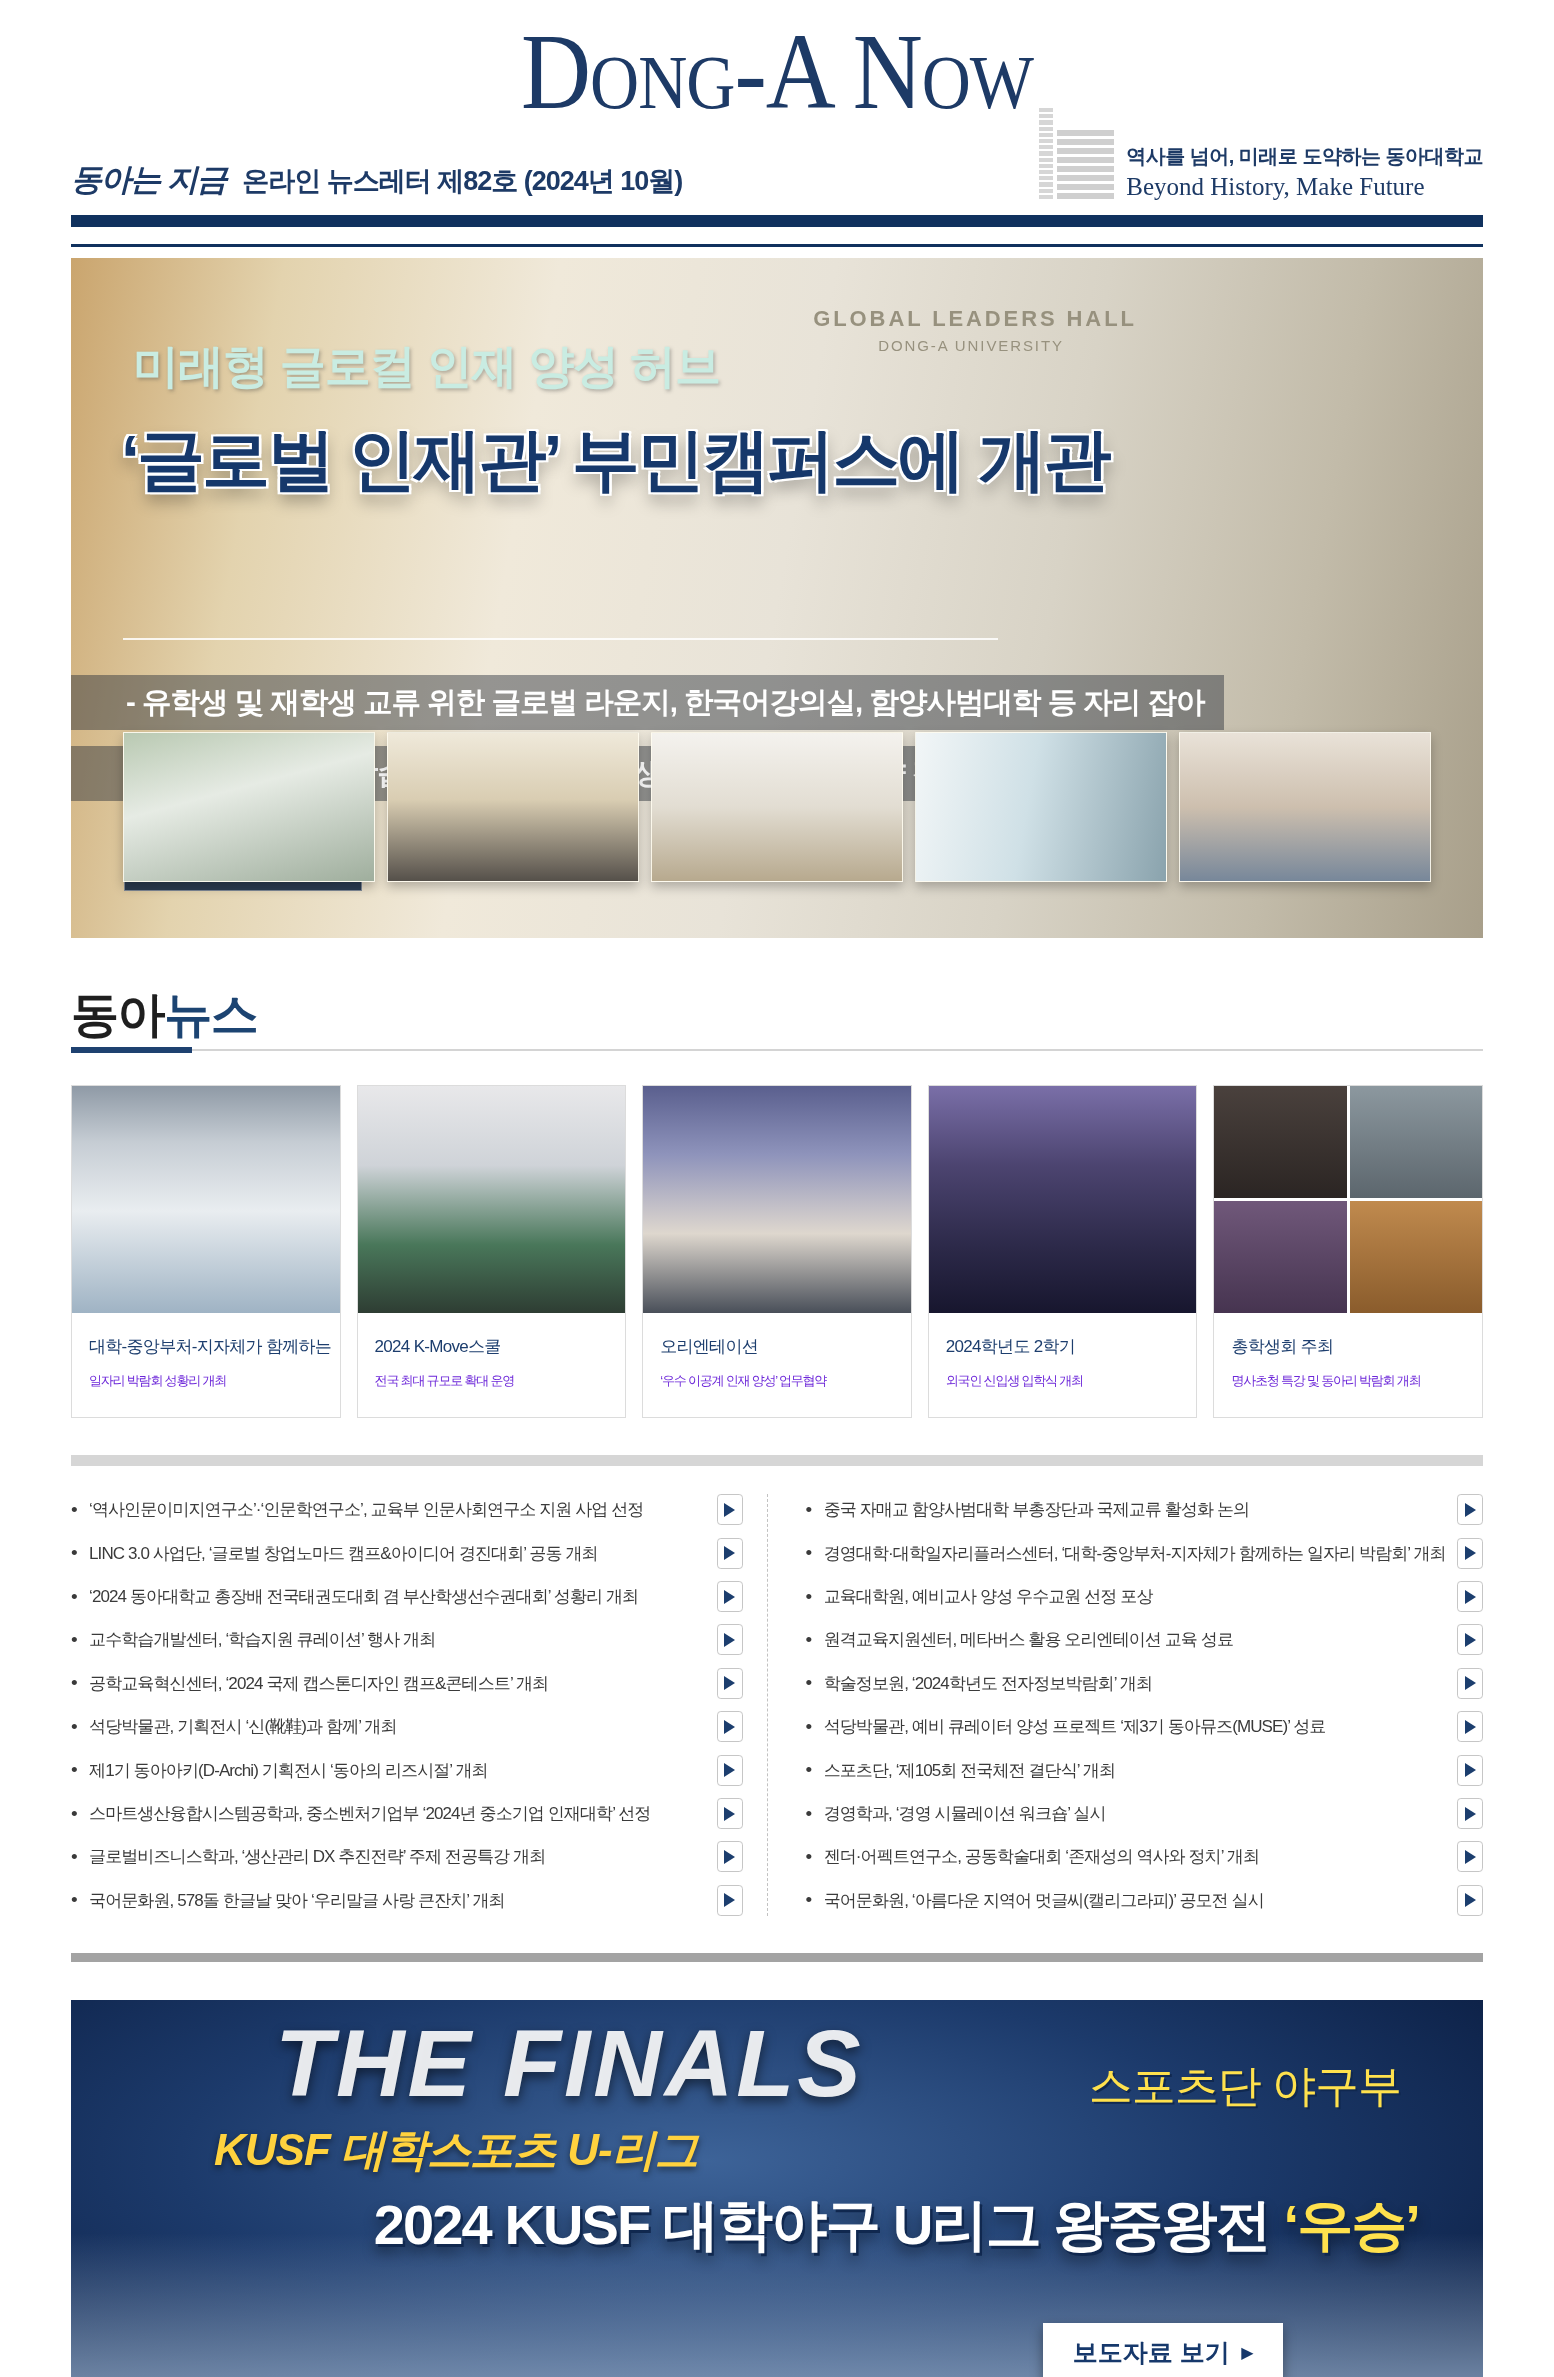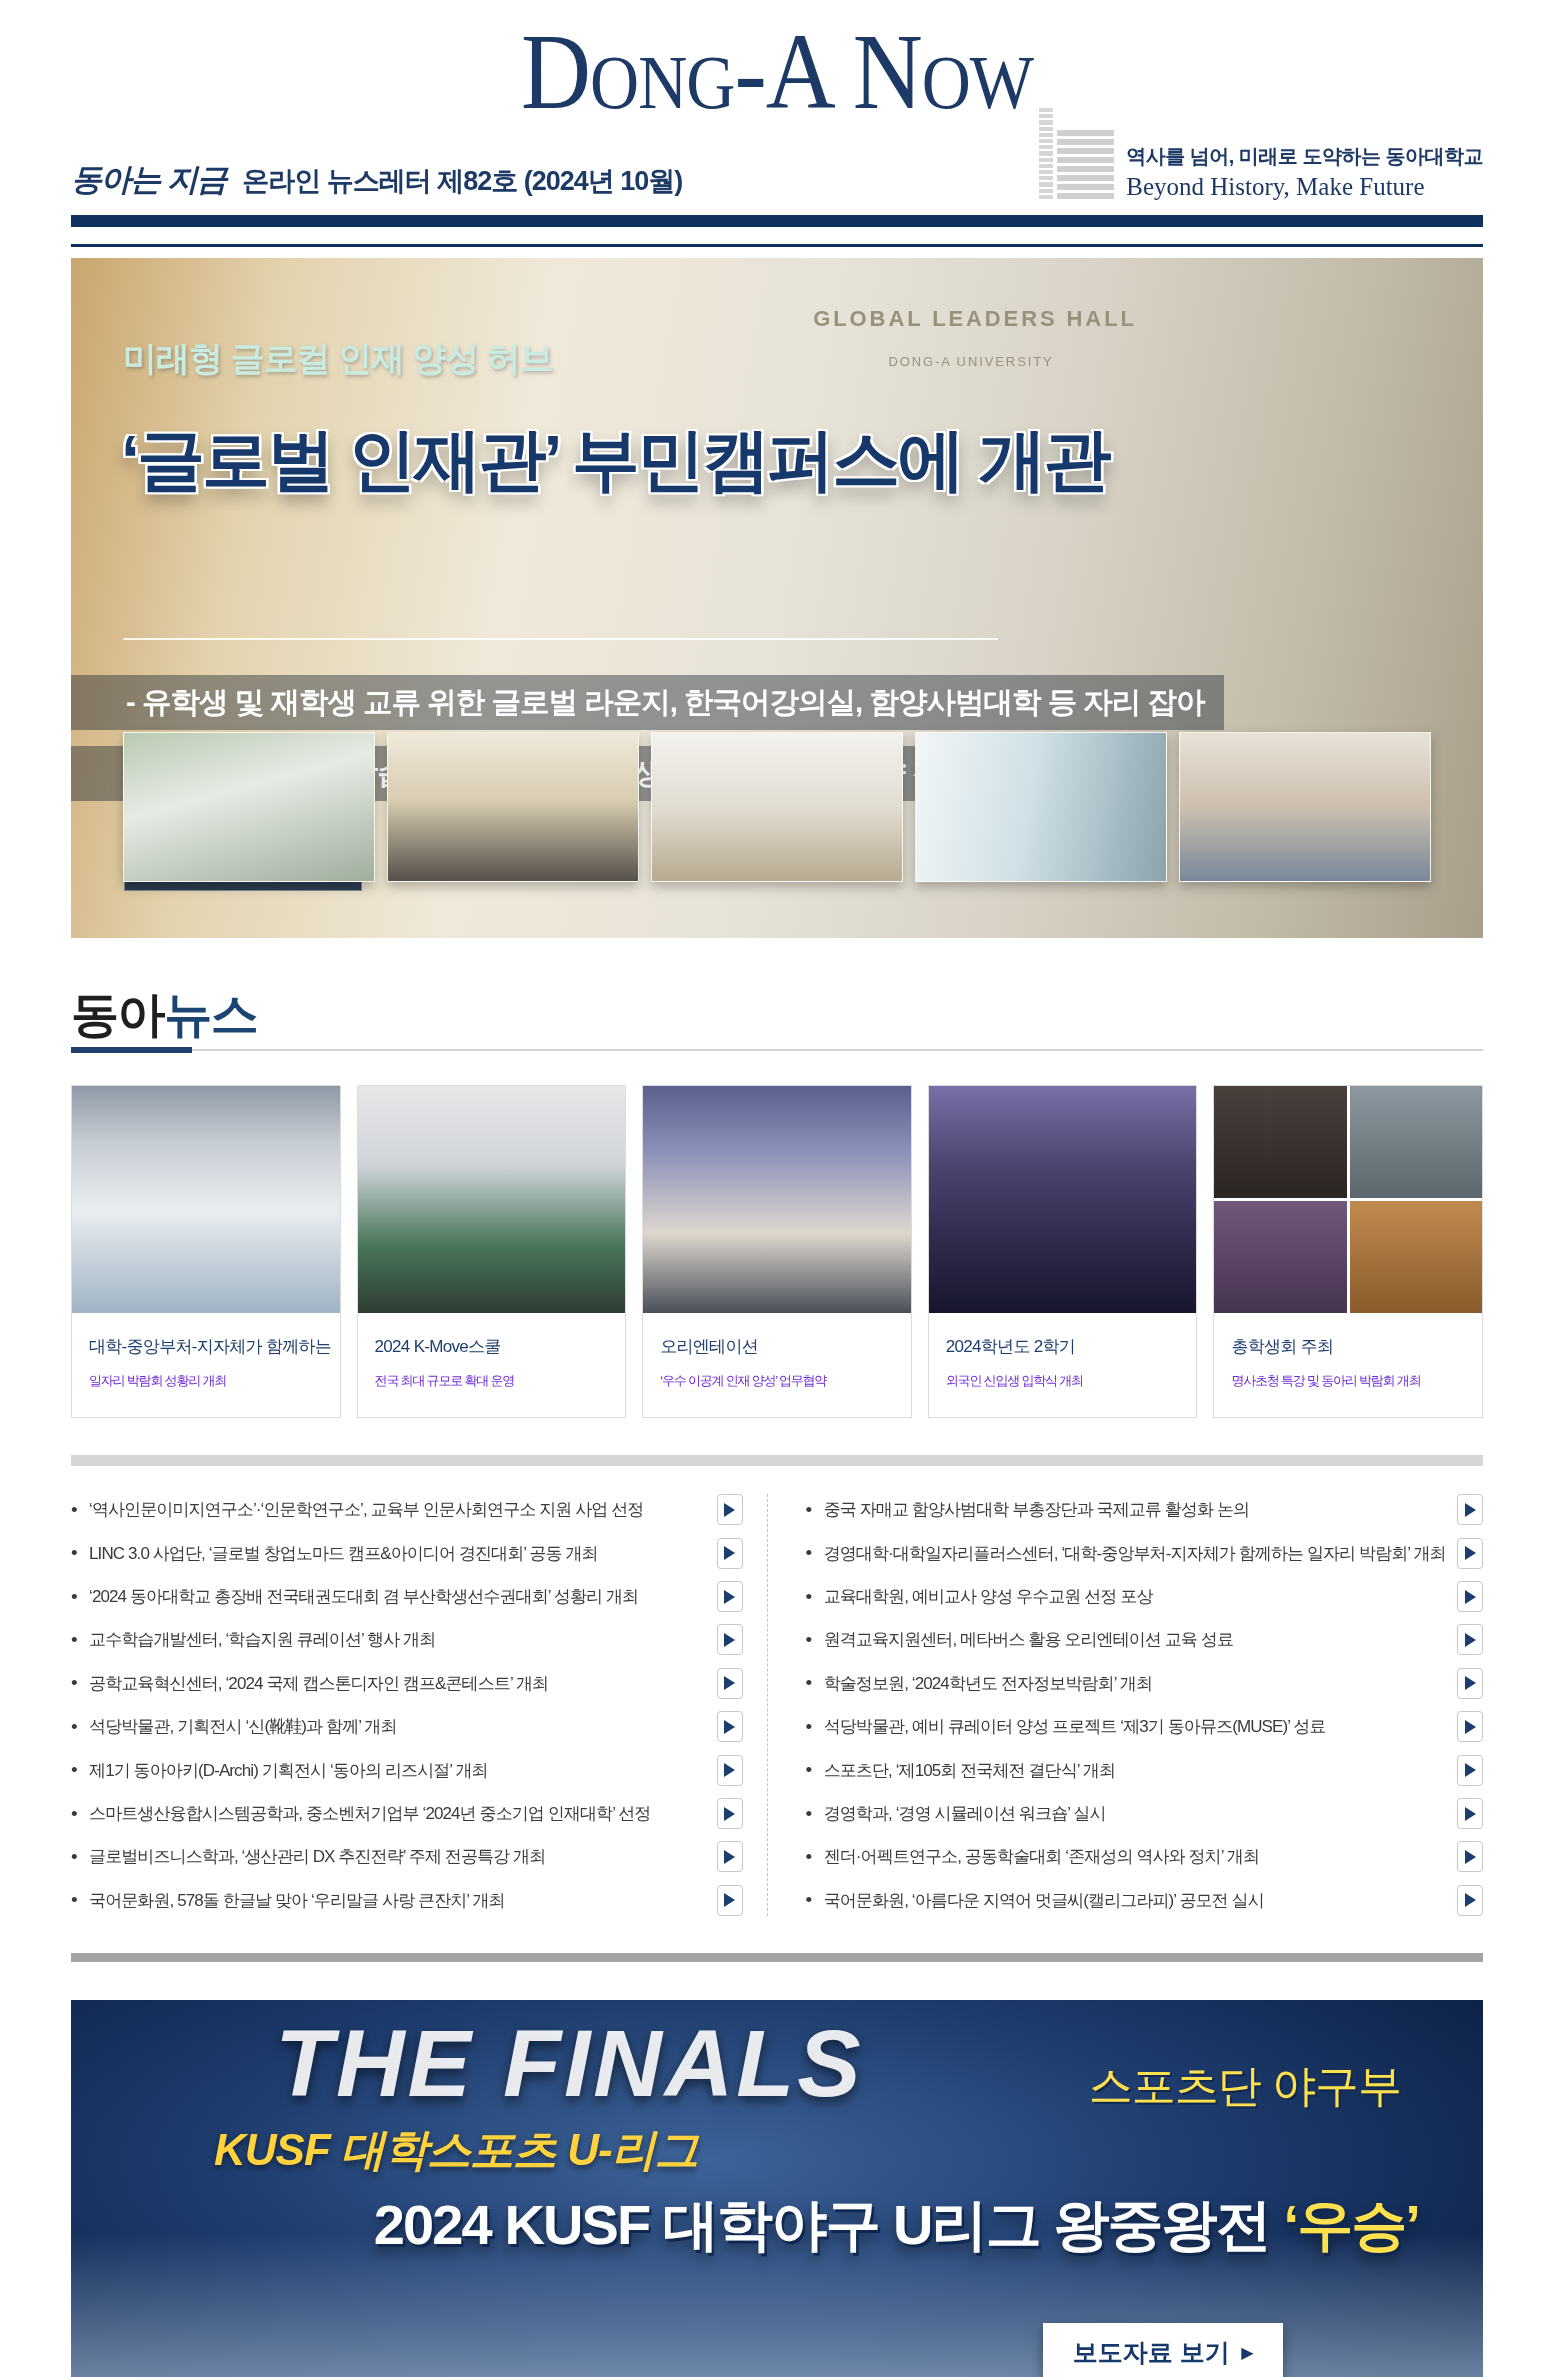--- a/index.html
+++ b/index.html
@@ -35,24 +35,24 @@
   .bar-thick { height:12.4px; background:#10315e; margin-top:13.3px; }
   .bar-thin  { height:3.3px;  background:#10315e; margin-top:17px; }
 
   
   .hero {
     position:relative; height:680px; margin-top:10.5px; overflow:hidden;
     background:linear-gradient(100deg,#caa56e 0%,#e3d3ae 14%,#f0e9da 32%,#e8e3d8 50%,#d8d3c6 68%,#c2bba9 85%,#a89f8a 100%);
   }
   .wall-sign { position:absolute; top:48px; left:52%; text-align:center; color:#97917e; }
   .wall-sign .ws1 { font-size:22px; font-weight:bold; letter-spacing:2.9px;margin-left:8px; }
-  .wall-sign .ws2 { font-size:13px; letter-spacing:1.9px; margin-top:22px; }
+  .wall-sign .ws2 { font-size:15px; letter-spacing:1.9px; margin-top:5px; }
   .hero-kicker {
-    position:absolute; top:78px; left:52px;
-    font-size:34px; font-weight:900; color:#c9ece2; letter-spacing:-1px;
+    position:absolute; top:78px; left:62px;
+    font-size:46px; font-weight:900; color:#c9ece2; letter-spacing:-1px;
     text-shadow:1.4px 1.9px 3.8px rgba(60,60,60,.35);
   }
   .hero-title {
     position:absolute; top:157px; left:50px; white-space:nowrap;
     font-size:68px; font-weight:900; color:#16386b; letter-spacing:-2.9px;
     text-shadow:2.4px 2.4px 0 #fff,-2.4px -2.4px 0 #fff,2.4px -2.4px 0 #fff,-2.4px 2.4px 0 #fff,0 8.6px 16px rgba(0,0,0,.35);
   }
   .hero-divider { position:absolute; top:380px; left:52px; width:62%; height:1.9px; background:rgba(255,255,255,.85); }
   .hero-bullet {
     position:absolute; left:0; padding:7.6px 19px 7.6px 55px;

